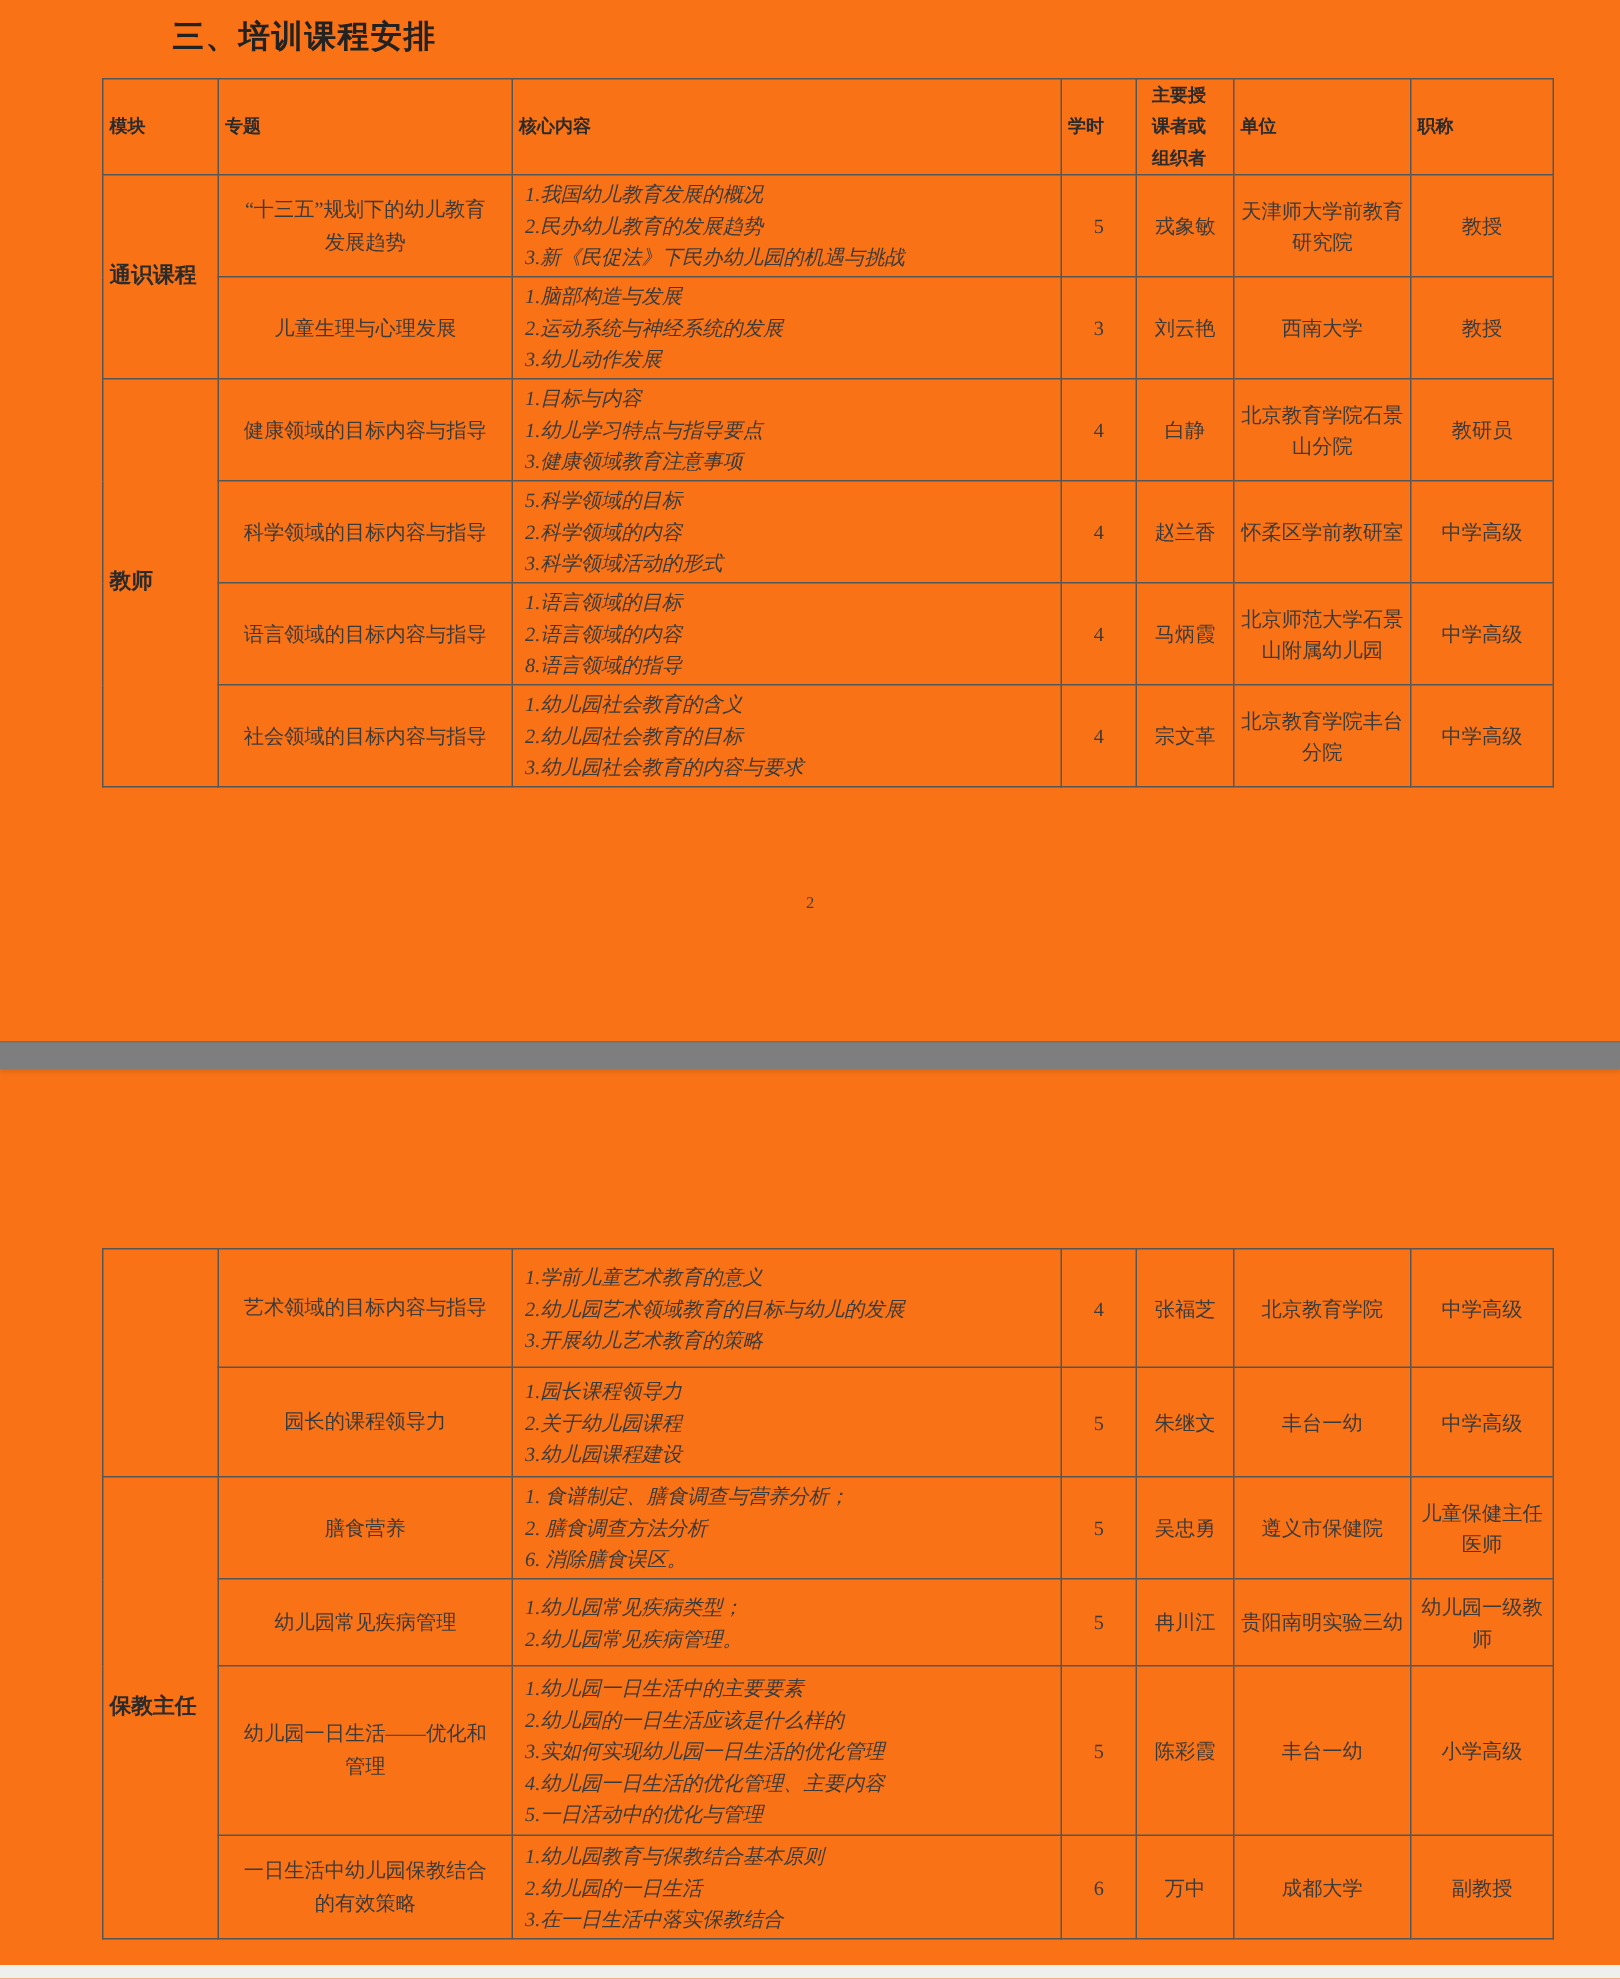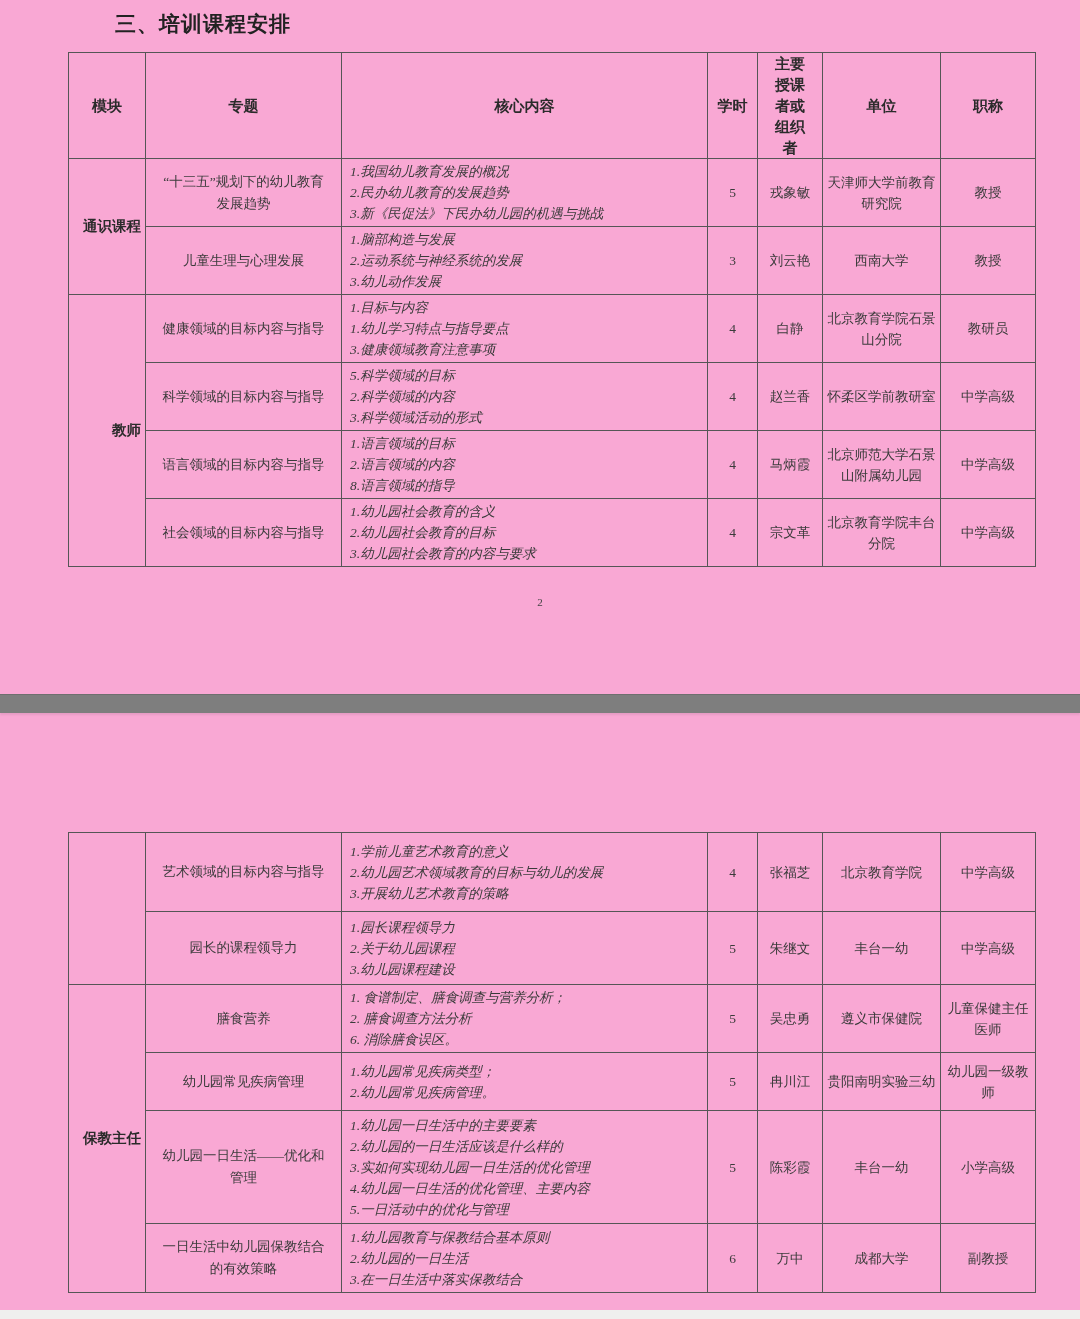--- a/index.html
+++ b/index.html
@@ -3,21 +3,21 @@
 <meta charset="utf-8">
 <style>
   html,body{margin:0;padding:0;}
   body{
     width:1080px;height:1319px;
     background:#fbfbfb;
     font-family:"Liberation Serif","DejaVu Serif",serif;
     color:#3b3b3b;
     -webkit-font-smoothing:antialiased;
   }
-  .viewport{position:relative;width:1080px;height:1319px;overflow:hidden;background:#f9a8d4;}
+  .viewport{position:relative;width:1080px;height:1319px;overflow:hidden;background:#f97316;}
 
   .section-title{
     position:absolute;left:115px;top:10px;
     font-family:"Liberation Sans","DejaVu Sans",sans-serif;
     font-size:21px;font-weight:bold;color:#222;
     letter-spacing:1px;
   }
 
   table.course{
     position:absolute;left:68px;
@@ -36,30 +36,30 @@
   col.c-title{width:95px;}
 
   .course th,.course td{
     border:1px solid #565656;
     padding:2px 4px;
     vertical-align:middle;
     word-break:break-all;
   }
   .course th{
     font-family:"Liberation Sans","DejaVu Sans",sans-serif;
-    font-weight:bold;font-size:15px;color:#2b2b2b;
-    text-align:center;line-height:21px;
+    font-weight:bold;font-size:12px;color:#2b2b2b;
+    text-align:left;line-height:21px;
   }
   .course th.hdr-lecturer{padding:0 10px;}
 
   .course td{font-size:13.5px;line-height:21px;}
   td.module-cell{
     font-family:"Liberation Sans","DejaVu Sans",sans-serif;
     font-weight:bold;font-size:14.5px;color:#2b2b2b;
-    text-align:right;
+    text-align:left;
   }
   td.topic-cell{text-align:center;padding:0 14px;line-height:22px;}
   td.content-cell{text-align:left;padding-left:8px;padding-right:4px;font-style:italic;}
   td.hours-cell,td.lecturer-cell,td.unit-cell,td.title-cell{text-align:center;}
 
   #table1 thead tr{height:63px;}
   #table1 tbody tr:nth-child(1){height:65px;}
   #table1 tbody tr:nth-child(2){height:63px;}
   #table1 tbody tr:nth-child(3){height:67px;}
   #table1 tbody tr:nth-child(4){height:65px;}

